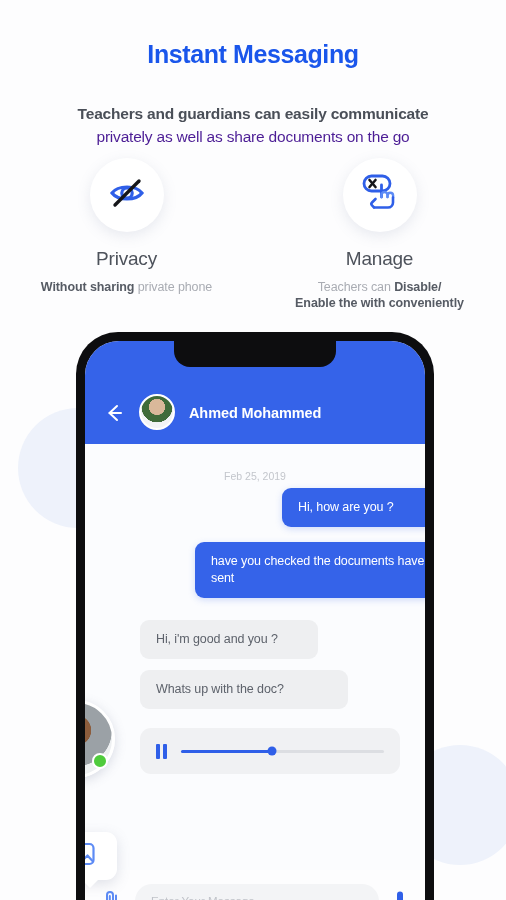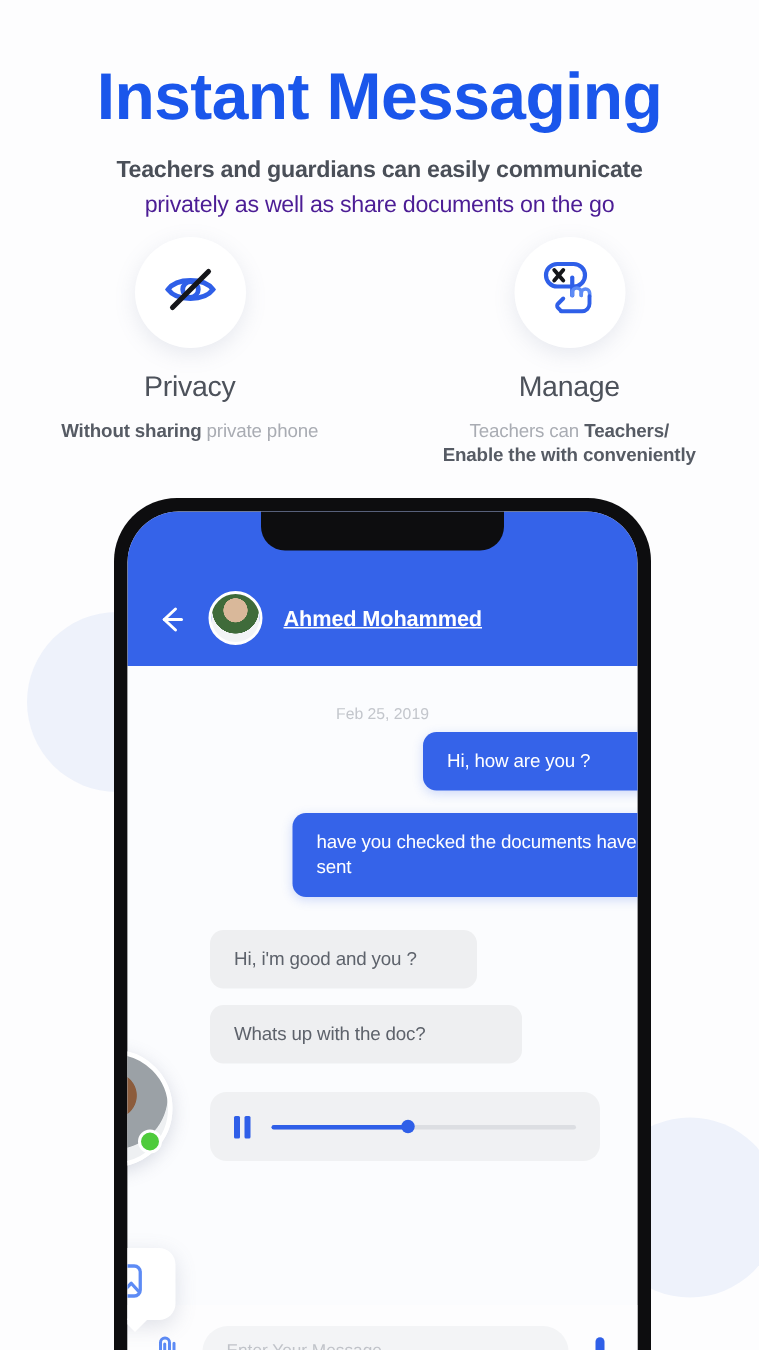--- a/index.html
+++ b/index.html
@@ -12,21 +12,21 @@
   .page { position: relative; width: 506px; height: 900px; background: #fdfdfe; overflow: hidden; }
 
   
   .blob { position: absolute; border-radius: 50%; background: #eef2fb; }
   .blob-left  { width: 120px; height: 120px; left: 18px;  top: 408px; }
   .blob-right { width: 120px; height: 120px; left: 400px; top: 745px; }
 
   
   .headline {
     position: absolute; top: 40px; left: 0; width: 506px;
-    text-align: center; font-size: 44px; font-weight: bold;
+    text-align: center; font-size: 25px; font-weight: bold;
     color: #1a56eb; letter-spacing: -0.4px;
   }
   .sub1 {
     position: absolute; top: 105px; left: 0; width: 506px;
     text-align: center; font-size: 15.5px; font-weight: bold;
     color: #4a4f58; letter-spacing: -0.2px;
   }
   .sub2 {
     position: absolute; top: 128px; left: 0; width: 506px;
     text-align: center; font-size: 15.5px; font-weight: normal;
@@ -74,21 +74,21 @@
     display: flex; align-items: flex-end; padding: 0 0 14px 18px;
   }
   .back-arrow { width: 22px; height: 22px; flex: none; margin-bottom: 6px; }
   .hdr-avatar {
     width: 36px; height: 36px; border-radius: 50%; margin-left: 14px; flex: none;
     background: radial-gradient(circle at 50% 34%, #d9b89a 0 30%, #3f6b3a 31% 58%, #f2f4f6 59% 100%);
     border: 2px solid #ffffff;
   }
   .hdr-name {
     margin-left: 14px; color: #ffffff; font-size: 14.5px; font-weight: bold;
-    margin-bottom: 9px; letter-spacing: -0.1px; text-decoration: underline;
+    margin-bottom: 9px; letter-spacing: -0.1px;
   }
 
   .chat-body { position: relative; height: 488px; background: #fbfcfe; }
   .datestamp {
     position: absolute; top: 26px; left: 0; width: 340px; text-align: center;
     font-size: 10.5px; color: #c3c6cc;
   }
   .bubble { position: absolute; font-size: 12.5px; line-height: 17px; letter-spacing: -0.1px; }
   .bubble.out {
     background: #3563e9; color: #ffffff;
@@ -193,21 +193,21 @@
             <path d="M22.5 12 v12" fill="none" stroke="#2f5fe8" stroke-width="2.8" stroke-linecap="round"></path>
             <path d="M22.5 24 v-2 a3 3 0 0 1 6 0 v2" fill="none" stroke="#5d8bf5" stroke-width="2.4" stroke-linecap="round"></path>
             <path d="M28.5 24 v-1.5 a2.8 2.8 0 0 1 5.6 0 v2" fill="none" stroke="#5d8bf5" stroke-width="2.4" stroke-linecap="round"></path>
             <path d="M16.5 26 l-3.5 3.5 a2 2 0 0 0 0 2.8 l2 2" fill="none" stroke="#2f5fe8" stroke-width="2.6" stroke-linecap="round"></path>
             <path d="M15 34.5 h14 a5 5 0 0 0 5-5 v-5" fill="none" stroke="#2f5fe8" stroke-width="2.6" stroke-linecap="round"></path>
           </svg>
         </span>
       </div>
       <div class="feature-title">Manage</div>
       <div class="feature-desc">
-        <span>Teachers can </span><b>Teachers/</b><br>
+        <span>Teachers can </span><b>Disable/</b><br>
         <b>Enable the with conveniently</b>
       </div>
     </div>
 
   </div>
 
   <div class="phone">
     <div class="screen">
       <div class="notch"></div>
 

